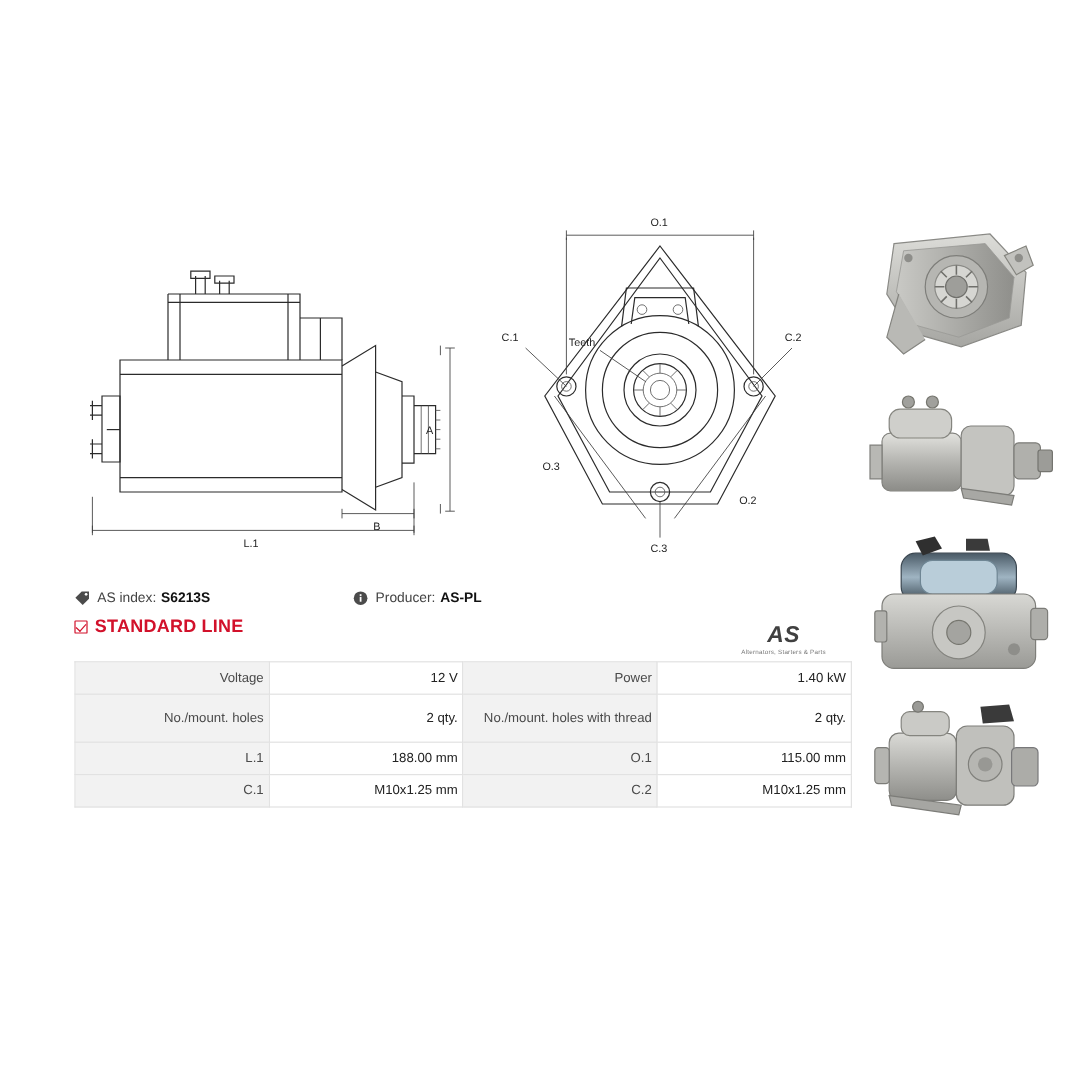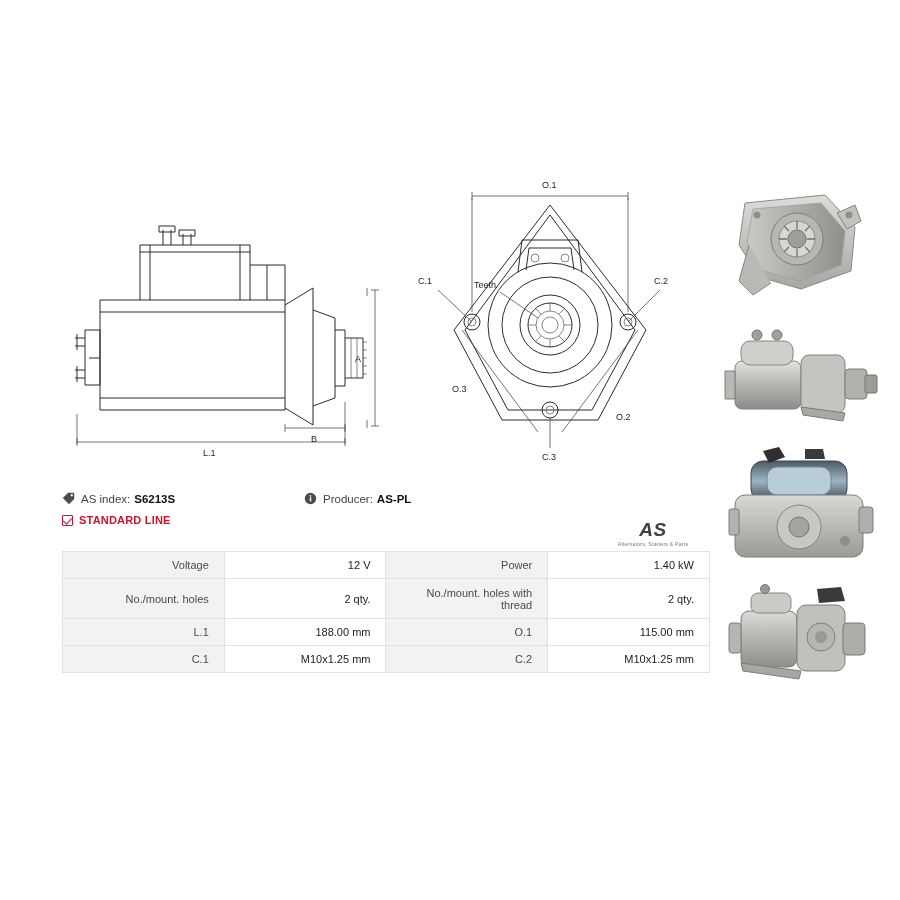--- a/index.html
+++ b/index.html
@@ -48,37 +48,37 @@
   }
 
   
   .inforow {
     position: absolute;
     left: 62px; top: 492px;
     width: 648px;
     font-size: 11.5px;
     color: #3a3a3a;
   }
-  .info-line { display: flex; align-items: flex-start; margin-bottom: 9px; gap: 10px; }
+  .info-line { display: flex; align-items: flex-start; margin-bottom: 9px; }
   .info-cell { display: flex; align-items: center; }
   .c-1 { width: 232px; }
   .c-2 { width: 300px; }
   .c-3 { width: 116px; }
   .ic {
     display: inline-block;
     margin-right: 6px;
     flex: 0 0 auto;
     line-height: 1;
   }
   .lbl { color: #444; }
   .val { font-weight: bold; color: #111; margin-left: 4px; }
   .std-line {
     color: #d2112b;
     font-weight: bold;
-    font-size: 11px;
+    font-size: 15px;
     letter-spacing: .2px;
   }
   .chk {
     display: inline-block;
     width: 11px; height: 11px;
     border: 1.4px solid #d2112b;
     margin-right: 6px;
     position: relative;
     border-radius: 1px;
   }
@@ -118,21 +118,21 @@
   .spec-table {
     position: absolute;
     left: 62px; top: 551px;
     width: 648px;
     border-collapse: collapse;
     font-size: 11px;
     color: #333;
   }
   .spec-table td {
     border: 1px solid #e2e2e2;
-    padding: 6px 15px;
+    padding: 6px 4px;
     height: 27px;
     vertical-align: middle;
   }
   .spec-table td.k {
     width: 162px;
     text-align: right;
     background: #f2f2f2;
     color: #4a4a4a;
   }
   .spec-table td.v {

